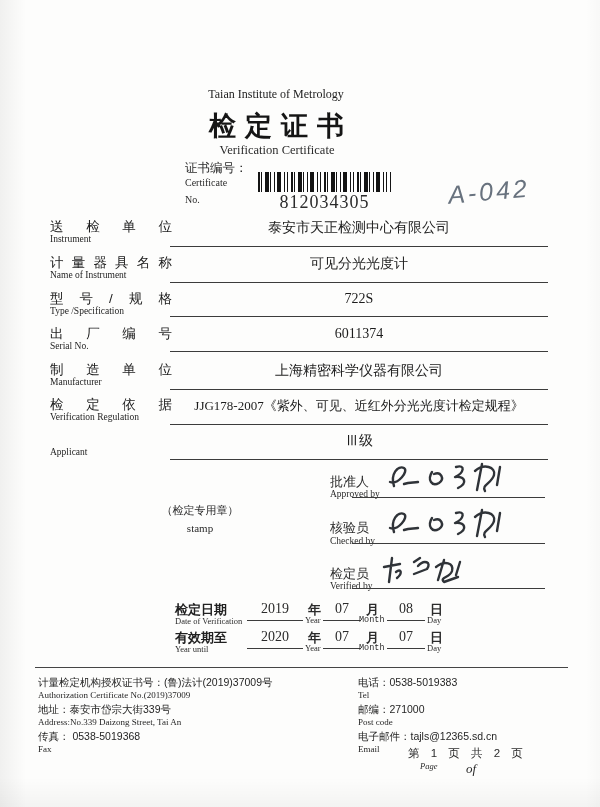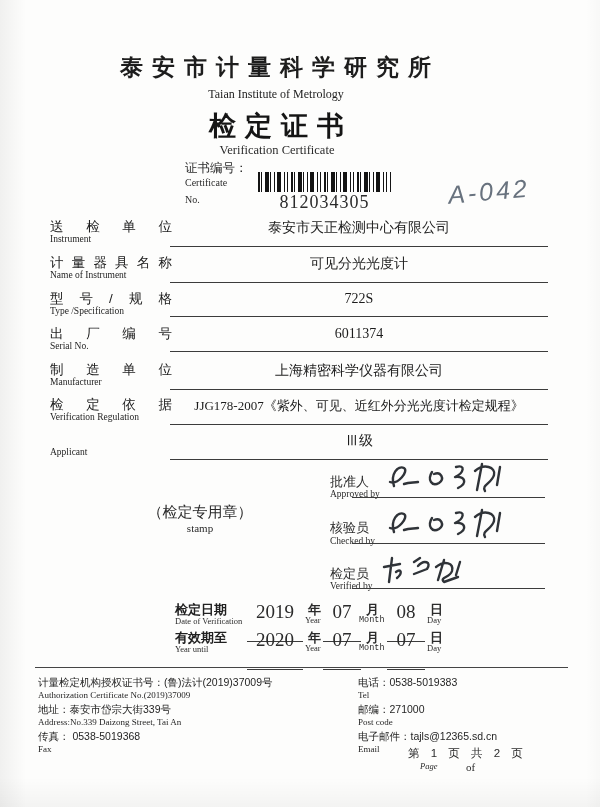--- a/index.html
+++ b/index.html
@@ -52,59 +52,58 @@
   .field-row { left:0; width:600px; height:32px; }
   .f-label-zh { position:absolute; left:50px; top:0; width:122px;
     font-size:13.5px; text-align:justify; text-align-last:justify; color:#202020; }
   .f-label-en { position:absolute; left:50px; top:16px;
     font-family:"Liberation Serif", serif; font-size:9.5px; color:#242424; }
   .f-value { position:absolute; left:170px; top:1px; width:378px;
     text-align:center; font-family:"Liberation Serif", serif; font-size:14px;
     border-bottom:1.2px solid #3c3c3c; padding-bottom:9px; color:#1c1c1c; }
 
   
-  .stamp-zh { top:503px; left:140px; width:120px; text-align:center; font-size:15px; }
+  .stamp-zh { top:503px; left:140px; width:120px; text-align:center; font-size:11px; }
   .stamp-en { top:522px; left:140px; width:120px; text-align:center; font-size:11px; }
   .sig-label-zh { left:330px; font-size:13px; }
   .sig-label-en { left:330px; font-family:"Liberation Serif", serif; font-size:9.5px; }
   .sig-line { left:352px; width:193px; height:1.2px; background:#3c3c3c; }
   .sig-svg { left:380px; width:155px; height:40px; }
   .sig-svg path { fill:none; stroke:#2f3338; stroke-width:2.4;
     stroke-linecap:round; stroke-linejoin:round; }
 
   
   .date-row { left:175px; width:300px; height:30px; }
   .d-label-zh { position:absolute; left:0; top:0; font-size:13px; font-weight:bold; color:#202020; }
   .d-label-en { position:absolute; left:0; top:15px; font-family:"Liberation Serif", serif; font-size:8.5px; }
   .d-val { position:absolute; top:0; text-align:center;
-    font-family:"Liberation Serif", serif; font-size:19px;
-    border-bottom:1.2px solid #3c3c3c; padding-bottom:18px; }
+    font-family:"Liberation Serif", serif; font-size:14px;
+    border-bottom:1.2px solid #3c3c3c; padding-bottom:3px; }
   .d-year { left:72px; width:56px; }
   .d-month { left:148px; width:38px; }
   .d-day { left:212px; width:38px; }
   .d-unit { position:absolute; top:0; font-size:13px; font-weight:bold; }
   .u-year { left:133px; } .u-month { left:191px; } .u-day { left:255px; }
   .d-unit-en { position:absolute; top:14px; font-family:"Liberation Serif", serif; font-size:8.5px; }
   .ue-year { left:130px; } .ue-month { left:184px;font-family:Liberation Mono, monospace; } .ue-day { left:252px; }
 
   .divider { top:667px; left:35px; width:533px; height:1.3px; background:#454545; }
 
   
   .foot-zh { font-size:10.5px; color:#1f1f1f; }
   .foot-en { font-family:"Liberation Serif", serif; font-size:9px; color:#262626; }
   .page-line-zh { top:746px; left:408px; font-size:11.5px; letter-spacing:4px; }
   .page-line-page { top:761px; left:420px; font-family:"Liberation Serif", serif; font-size:8.5px;font-style:italic; }
-  .page-line-of { top:761px; left:466px; font-family:"Liberation Serif", serif; font-size:11px; }
+  .page-line-of { top:761px; left:466px; font-family:"Liberation Serif", serif; font-size:13px;font-style:italic; }
 </style>
 </head>
 <body>
 
 <div class="page">
 
-  <div class="abs org-zh">泰安市计量科学研究所</div>
   <div class="abs org-en serif">Taian Institute of Metrology</div>
   <div class="abs doc-zh">检定证书</div>
   <div class="abs doc-en serif">Verification Certificate</div>
 
   <div class="abs certno-zh">证书编号：</div>
   <div class="abs certno-en1 serif">Certificate</div>
   <div class="abs certno-en2 serif">No.</div>
   <div class="abs barcode"></div>
   <div class="abs barcode-num serif">812034305</div>
   <div class="abs annotation">A-042</div>

